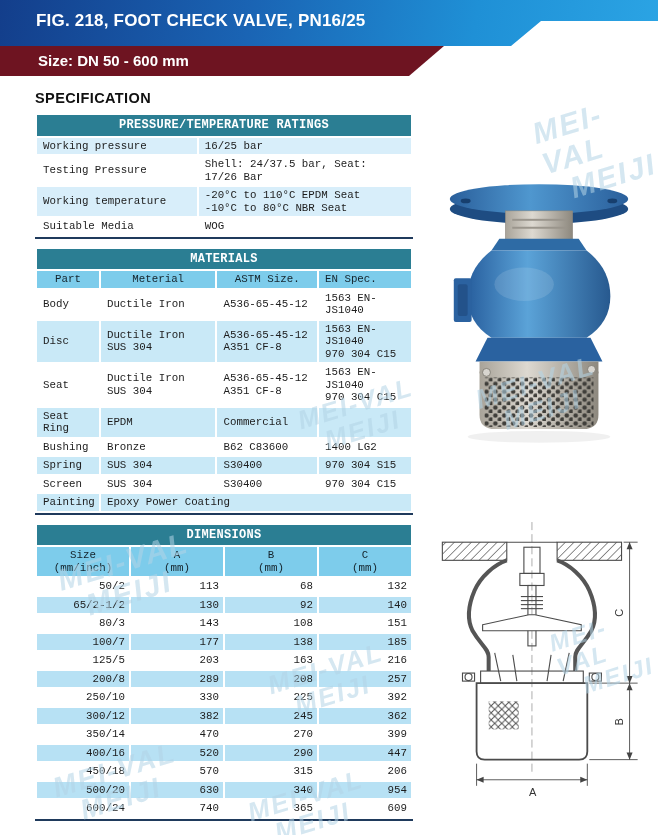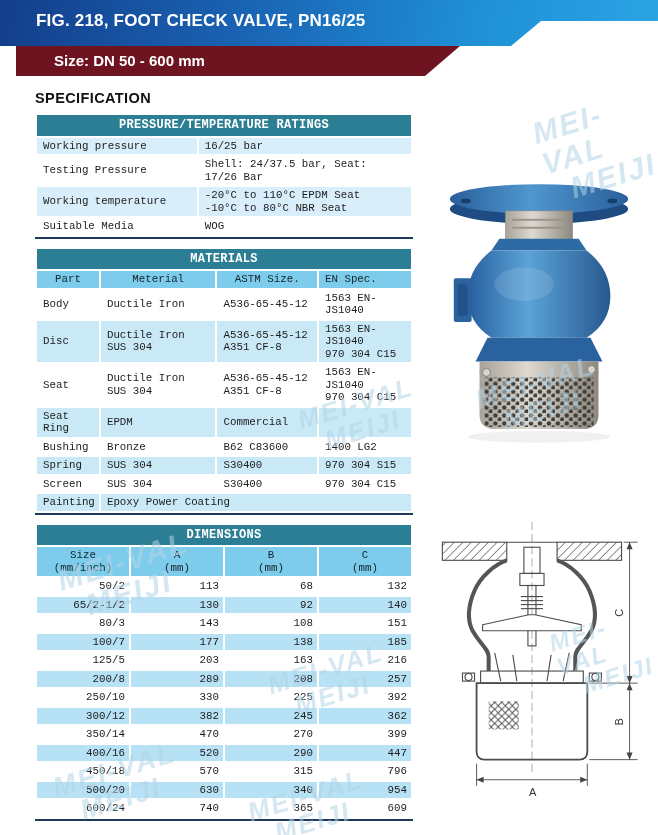--- a/index.html
+++ b/index.html
@@ -11,21 +11,21 @@
   
   .banner-blue {
     position:absolute; top:0; left:0; width:658px; height:46px;
     background:linear-gradient(100deg,#133e8b 0%,#1a64b4 38%,#1f90d6 72%,#2ba4e4 100%);
     clip-path:polygon(0 0,658px 0,658px 21px,541px 21px,511px 46px,0 46px);
   }
   .banner-blue .t {
     padding:11px 0 0 36px; color:#fff; font-size:17px; font-weight:bold; letter-spacing:.2px;
   }
   .banner-red {
-    position:absolute; top:46px; left:16px; width:444px; height:30px;
+    position:absolute; top:46px; left:0; width:444px; height:30px;
     background:#6e1421;
     clip-path:polygon(0 0,444px 0,409px 30px,0 30px);
   }
   .banner-red .t { padding:6px 0 0 38px; color:#fff; font-size:15px; font-weight:bold; }
 
   
   .left-col { position:absolute; left:35px; top:90px; width:378px; }
   .spec-title { font-size:14.5px; font-weight:bold; color:#111; letter-spacing:.4px; margin:0 0 7px; }
   .spec-text  { font-size:11.5px; color:#222; line-height:14px; margin:0 0 10px; }
 
@@ -268,21 +268,21 @@
             <tr>
               <td>400/16</td>
               <td>520</td>
               <td>290</td>
               <td>447</td>
             </tr>
             <tr>
               <td>450/18</td>
               <td>570</td>
               <td>315</td>
-              <td>796</td>
+              <td>206</td>
             </tr>
             <tr>
               <td>500/20</td>
               <td>630</td>
               <td>340</td>
               <td>954</td>
             </tr>
             <tr>
               <td>600/24</td>
               <td>740</td>

